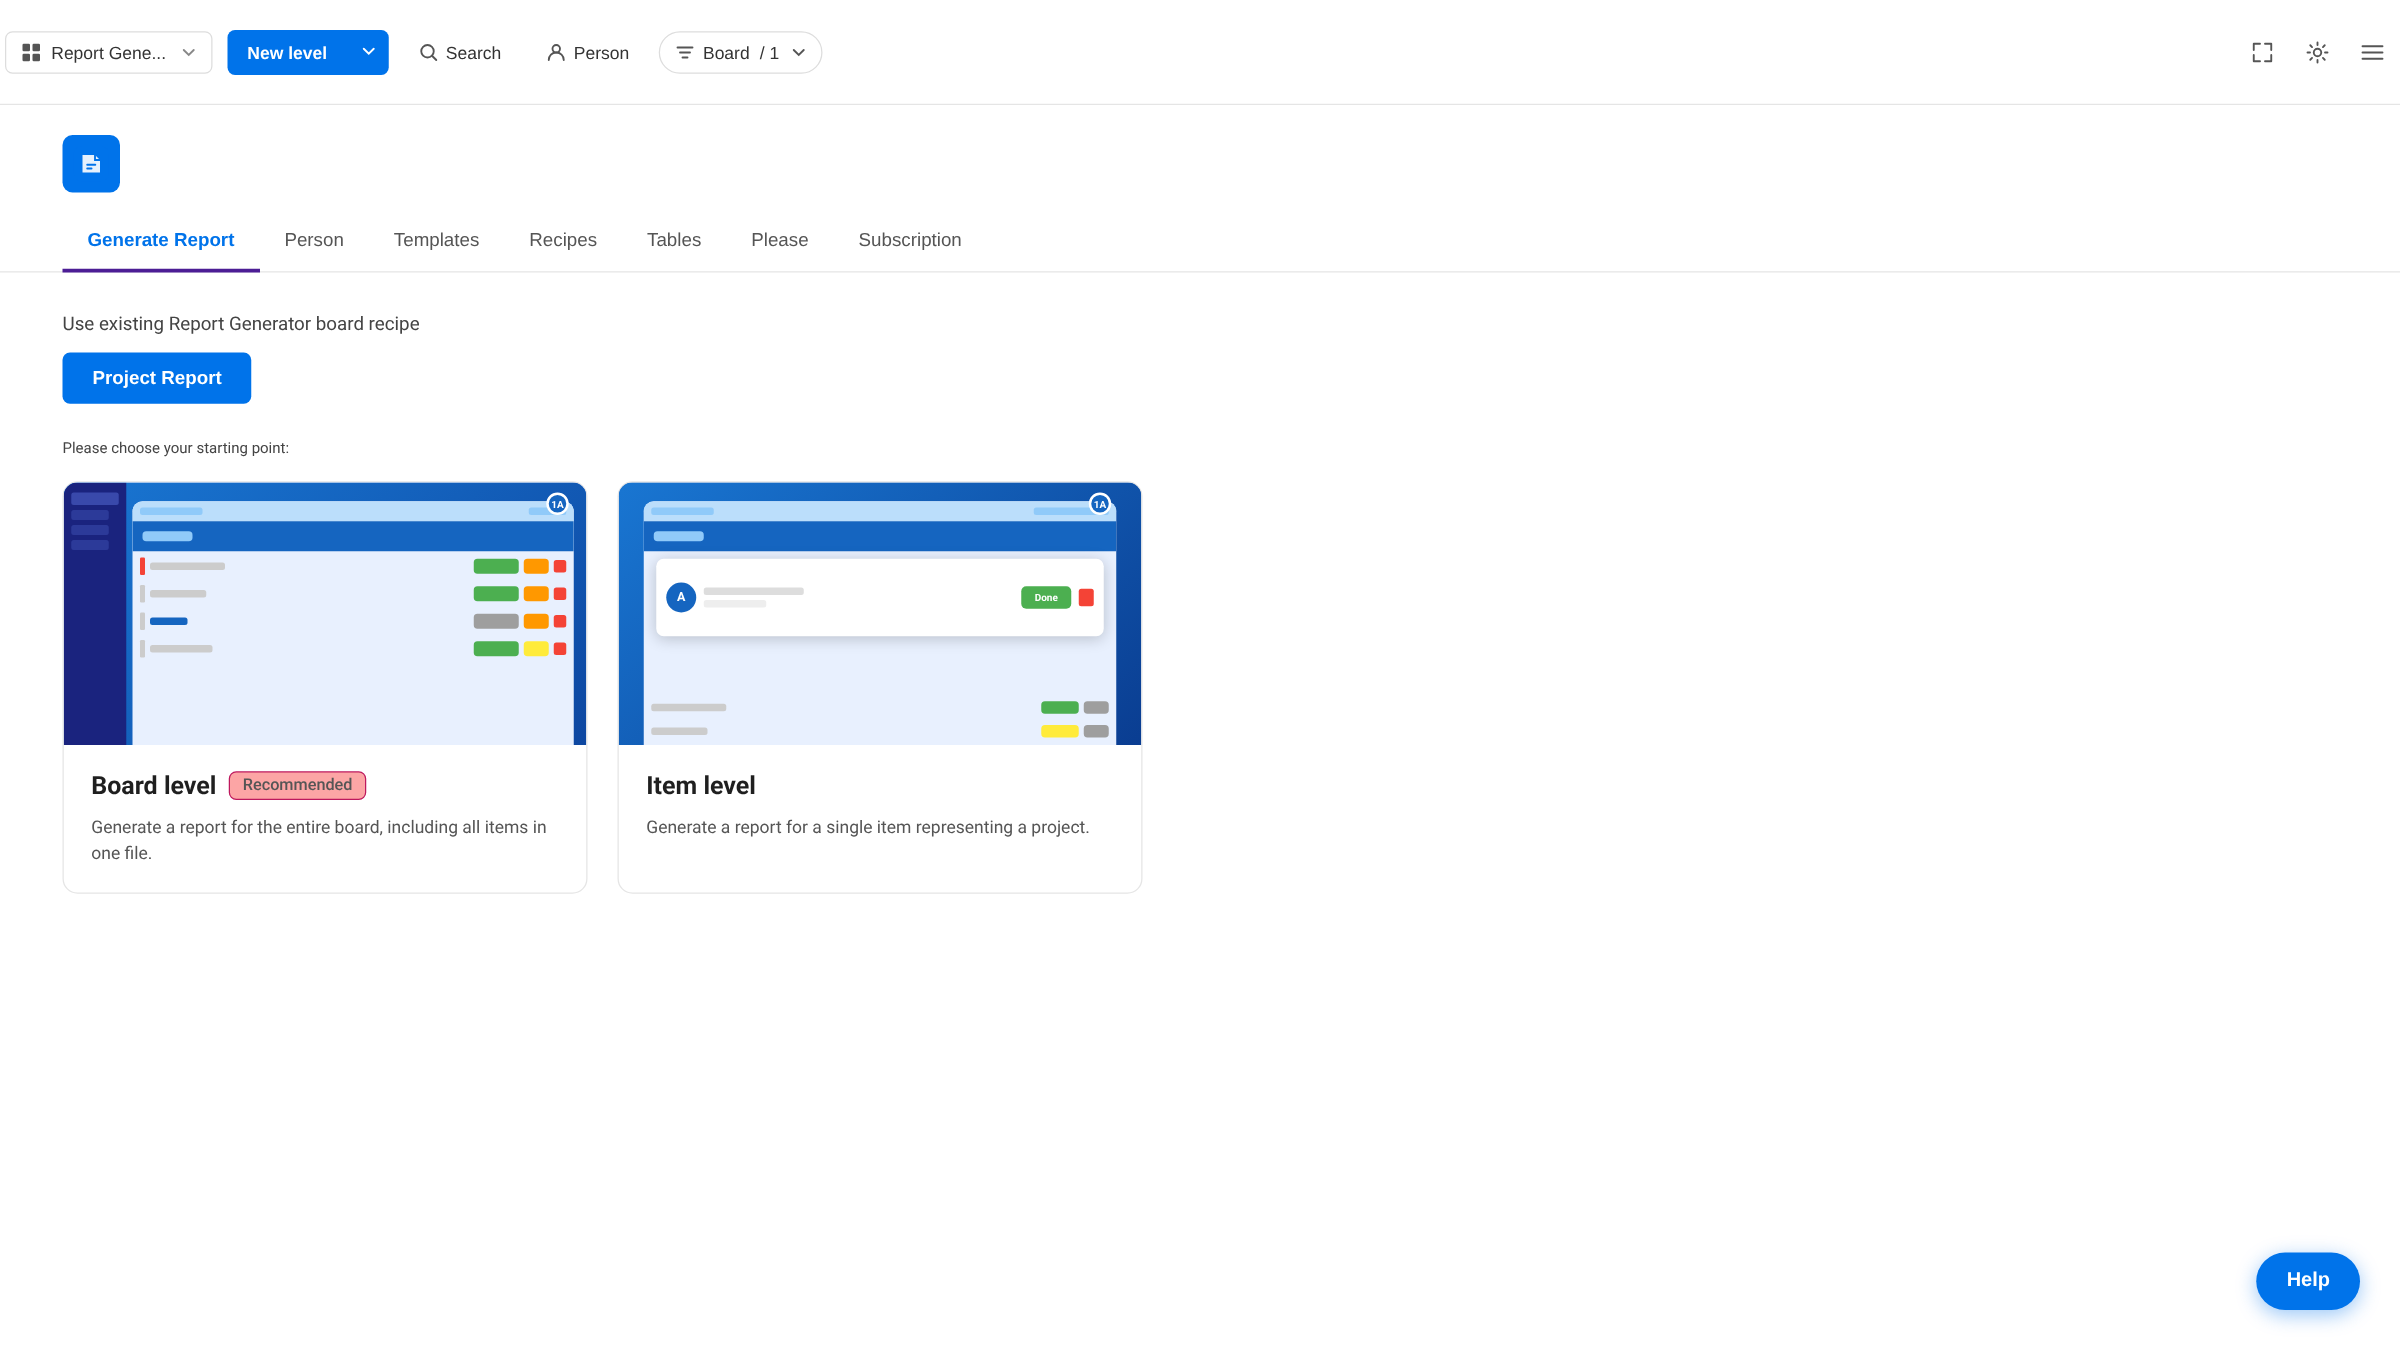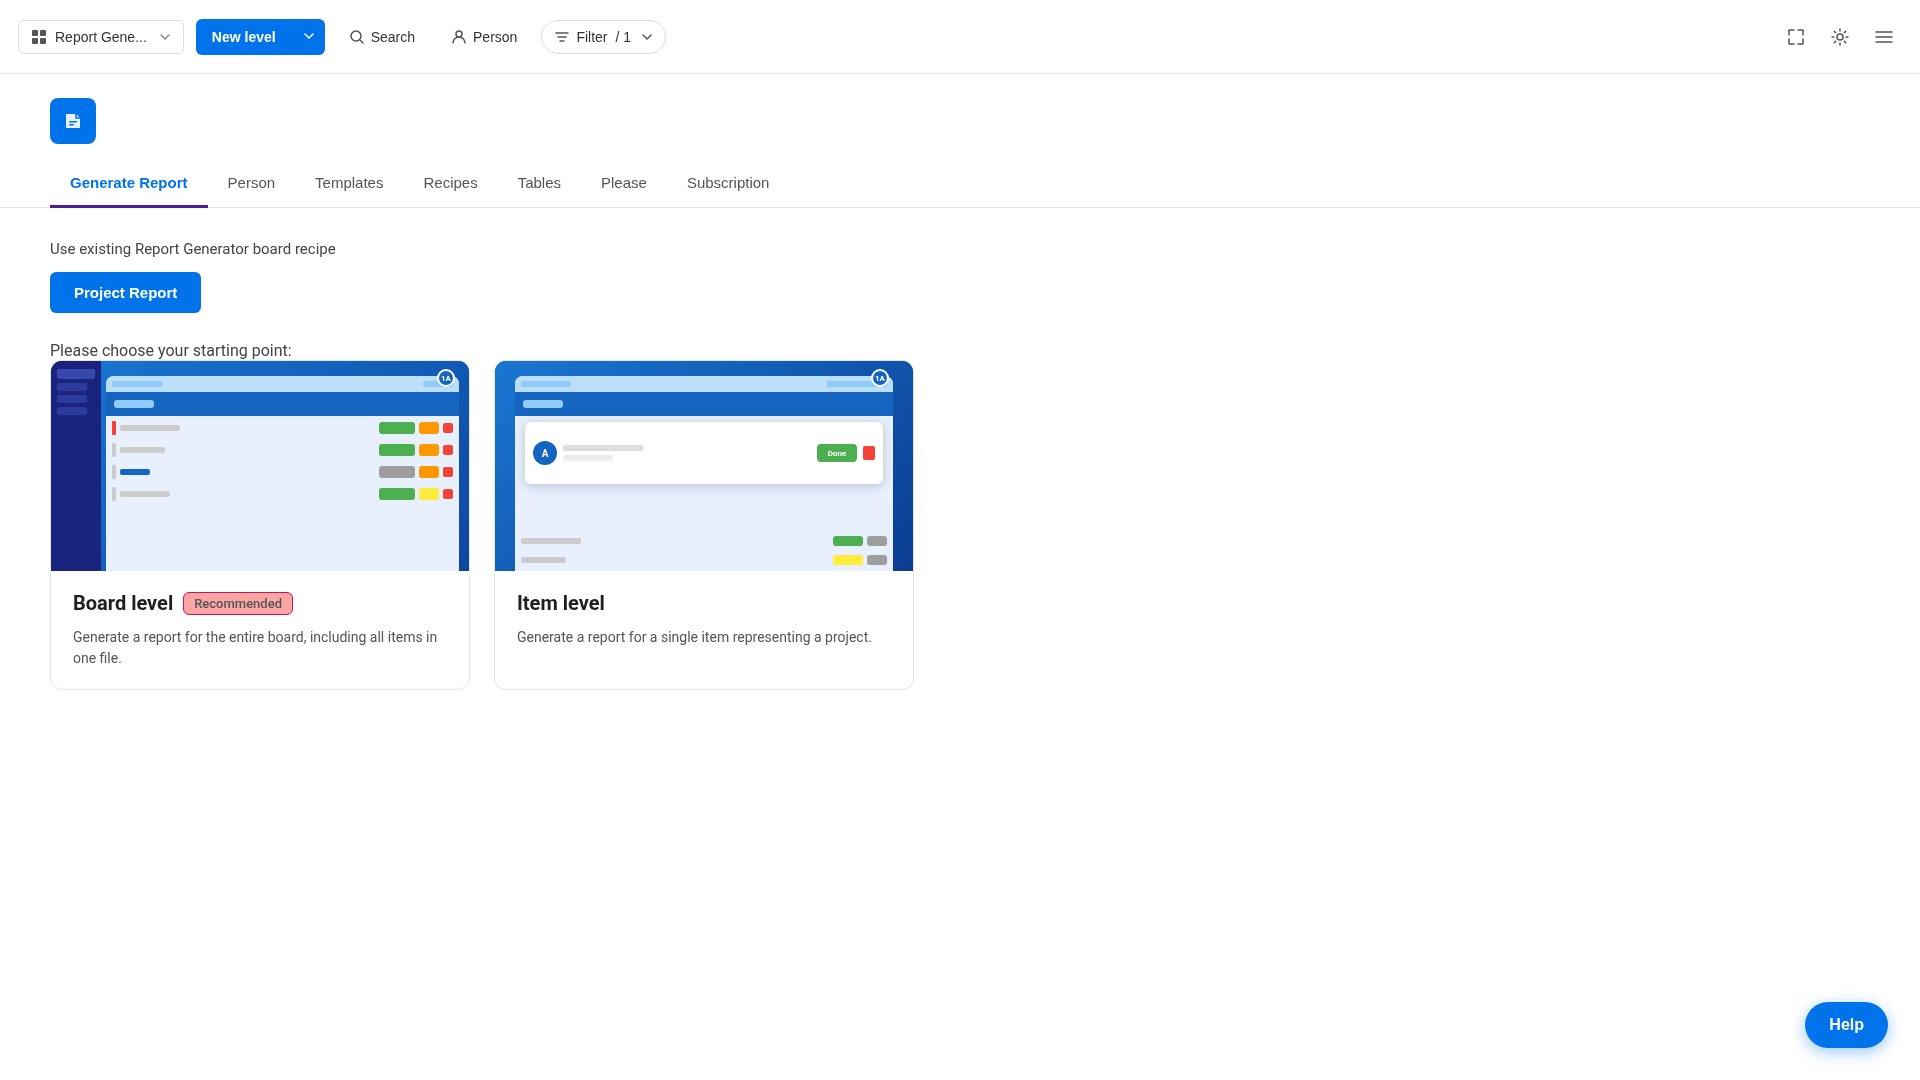--- a/index.html
+++ b/index.html
@@ -9,24 +9,24 @@
       color: #333;
       width: 1920px;
       height: 1080px;
       overflow: hidden;
     }
 
     
     .topbar {
       display: flex;
       align-items: center;
-      padding: 12px 18px;
+      padding: 12px 4px;
       border-bottom: 1px solid #e5e5e5;
       gap: 12px;
-      height: 74px;
+      height: 84px;
     }
     .board-selector {
       display: flex;
       align-items: center;
       gap: 8px;
       border: 1px solid #ddd;
       border-radius: 6px;
       padding: 8px 12px;
       cursor: pointer;
       background: #fff;
@@ -168,22 +168,23 @@
       color: #fff;
       border: none;
       border-radius: 6px;
       padding: 12px 24px;
       font-size: 15px;
       font-weight: 600;
       cursor: pointer;
       margin-bottom: 28px;
     }
     .starting-point-label {
-      font-size: 16px;
+      font-size: 12px;
       color: #444;
+      margin-bottom: 20px;
     }
 
     
     .cards-container {
       display: flex;
       gap: 24px;
     }
     .card {
       width: 420px;
       border: 1px solid #e5e5e5;
@@ -307,21 +308,21 @@
     </span>
     <span>Person</span>
   </button>
 
   <button class="filter-btn">
     <span class="icon-svg">
       <svg width="16" height="16" viewBox="0 0 16 16" fill="none">
         <path d="M2 4h12M4 8h8M6 12h4" stroke="#555" stroke-width="1.5" stroke-linecap="round"></path>
       </svg>
     </span>
-    <span>Filter</span>
+    <span>Board</span>
     <span style="margin-left:2px;">/ 1</span>
     <span class="icon-svg" style="margin-left:4px;">
       <svg width="12" height="12" viewBox="0 0 12 12" fill="none">
         <path d="M2 4l4 4 4-4" stroke="#555" stroke-width="1.5" stroke-linecap="round"></path>
       </svg>
     </span>
   </button>
 
   <div class="topbar-right">
     <button class="topbar-icon-btn">

